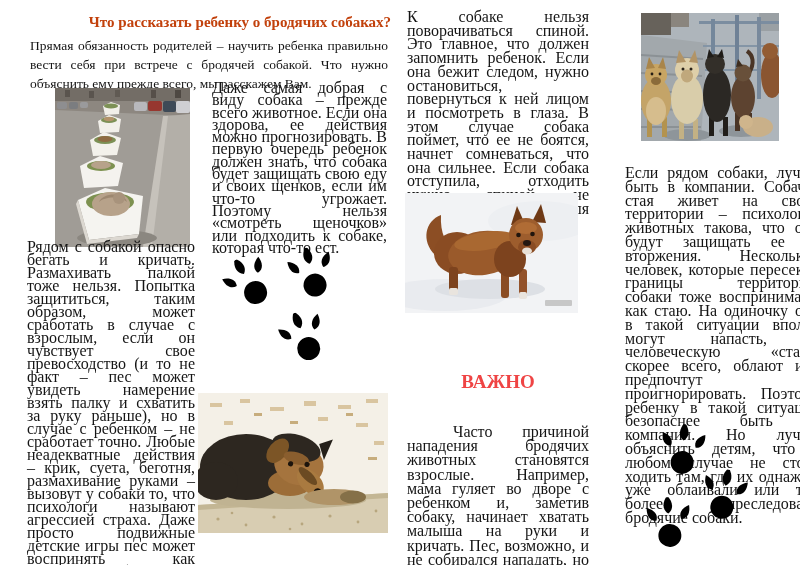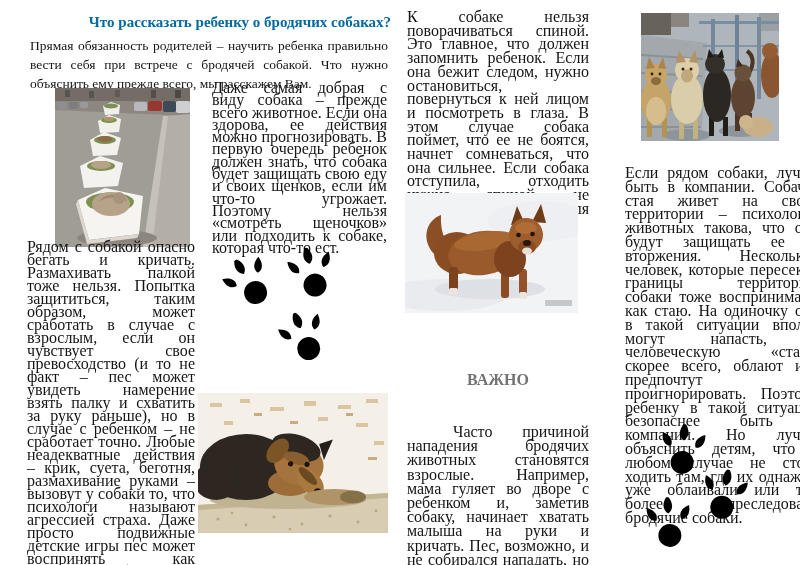--- a/index.html
+++ b/index.html
@@ -3,33 +3,33 @@
 <meta charset="utf-8">
 <style>
   html,body{margin:0;padding:0;background:#ffffff;}
   .page{
     position:relative;width:800px;height:565px;background:#ffffff;
     font-family:"Liberation Serif","DejaVu Serif",serif;color:#151515;overflow:hidden;
   }
   .abs{position:absolute;}
   .title{
     left:60px;top:14px;width:360px;text-align:center;
-    font-size:15px;font-weight:bold;color:#0369a1;
+    font-size:15px;font-weight:bold;color:#c2410c;
   }
   .intro{
     left:30px;top:36px;width:358px;
     font-size:13.5px;line-height:19px;text-align:justify;
   }
   .body-text{font-size:16px;text-align:justify;}
   .col1-beside{left:212px;top:82px;width:175px;line-height:12.3px;font-size:16px;}
   .col1-body{left:27px;top:240px;width:168px;line-height:13px;}
   .col2-top{left:407px;top:10px;width:182px;line-height:13.7px;}
   .imp-head{
     left:407px;top:371px;width:182px;text-align:center;
-    font-size:16px;font-weight:bold;color:#737373;
+    font-size:19px;font-weight:bold;color:#ef4444;
   }
   .imp-body{left:407px;top:389px;width:182px;line-height:14.2px;text-indent:46px;margin-top:36px;}
   .col3-body{left:625px;top:166px;width:195px;line-height:13.8px;}
   .photo{display:block;}
   .photo1{left:55px;top:88px;}
   .photo2{left:405px;top:193px;}
   .photo3{left:198px;top:393px;}
   .photo4{left:641px;top:13px;}
   .paw{width:46px;height:52px;color:#000;}
   .paw svg{width:100%;height:100%;display:block;}

